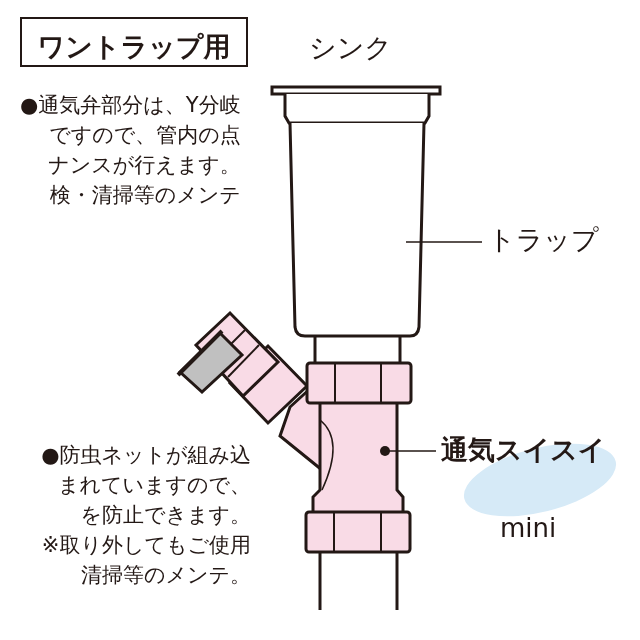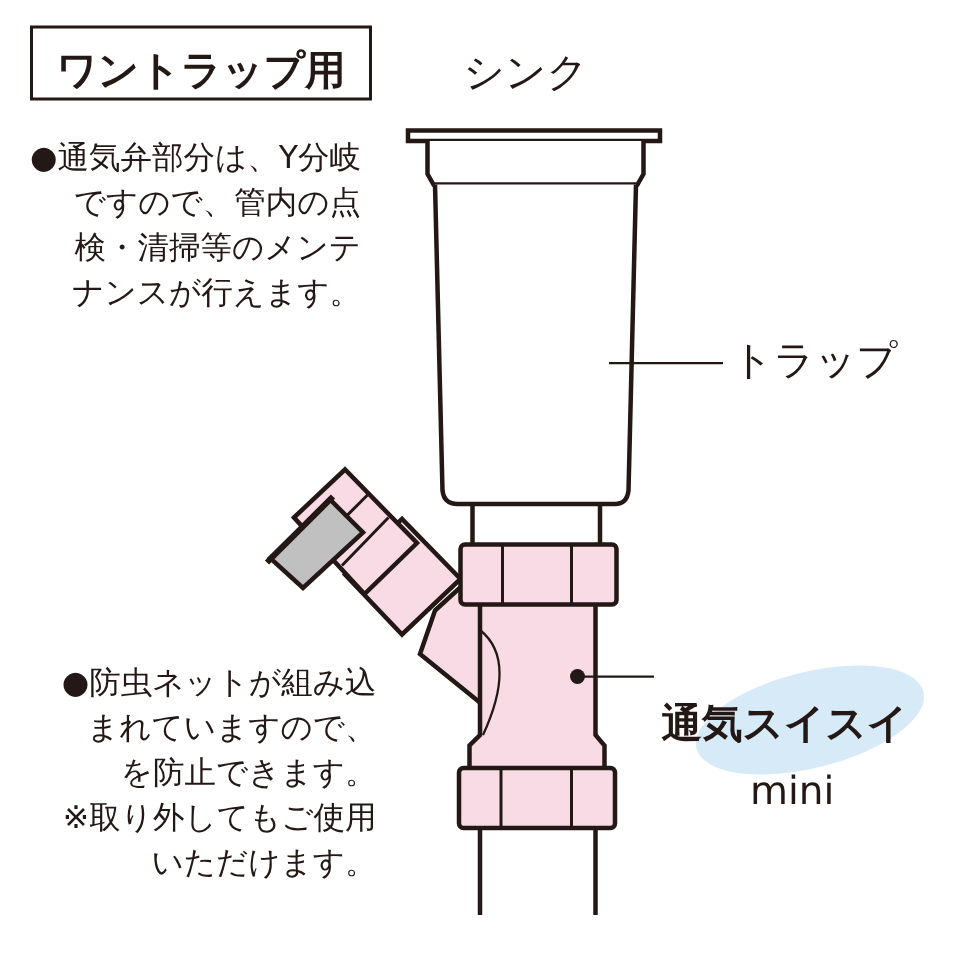--- a/index.html
+++ b/index.html
@@ -6,21 +6,21 @@
     body { width: 640px; height: 640px; position: relative; overflow: hidden;
            font-family: "DejaVu Sans", "Liberation Sans", sans-serif; color: #231815; }
     .title-box { position: absolute; left: 20px; top: 17px; width: 228px; height: 50px;
                  border: 2px solid #231815; box-sizing: border-box;
                  display: flex; align-items: flex-end; justify-content: center;
                  font-size: 27px; font-weight: bold; letter-spacing: 0px; }
     .note { position: absolute; font-size: 21px; line-height: 30px; white-space: nowrap; }
     .note .line { display: block; padding-left: 22px; text-align: right; }
     .note .line.first { padding-left: 0; }
     .label { position: absolute; font-size: 27px; white-space: nowrap; }
-    .product-label { position: absolute; font-size: 27px; font-weight: bold; white-space: nowrap; margin-top: 32px; }
+    .product-label { position: absolute; font-size: 27px; font-weight: bold; white-space: nowrap; }
     .product-sub { position: absolute; font-size: 26px; white-space: nowrap; margin-top: 43px; }
     svg.diagram { position: absolute; left: 0; top: 0; }
   </style>
 </head>
 <body>
 
 <div class="title-box">
   <span>ワントラップ用</span>
 </div>
 
@@ -76,23 +76,23 @@
 </svg>
 
 <div class="label" style="left:309px; top:30px;">シンク</div>
 <div class="label" style="left:488px; top:222px;">トラップ</div>
 <div class="product-label" style="left:441px; top:432px;">通気スイスイ</div>
 <div class="product-sub" style="left:500px; top:470px;">mini</div>
 
 <div class="note" style="left:20px; top:90px;">
   <span class="line first"><span>●</span><span>通気弁部分は、Y分岐</span></span>
   <span class="line">ですので、管内の点</span>
+  <span class="line">ナンスが行えます。</span>
   <span class="line">検・清掃等のメンテ</span>
-  <span class="line">ナンスが行えます。</span>
 </div>
 
 <div class="note" style="left:36px; top:440px;">
   <span class="line first"><span>●</span><span>防虫ネットが組み込</span></span>
   <span class="line">まれていますので、</span>
   <span class="line">を防止できます。</span>
   <span class="line first"><span>※</span><span>取り外してもご使用</span></span>
-  <span class="line">いただけます。</span>
+  <span class="line">清掃等のメンテ。</span>
 </div>
 
 </body></html>

